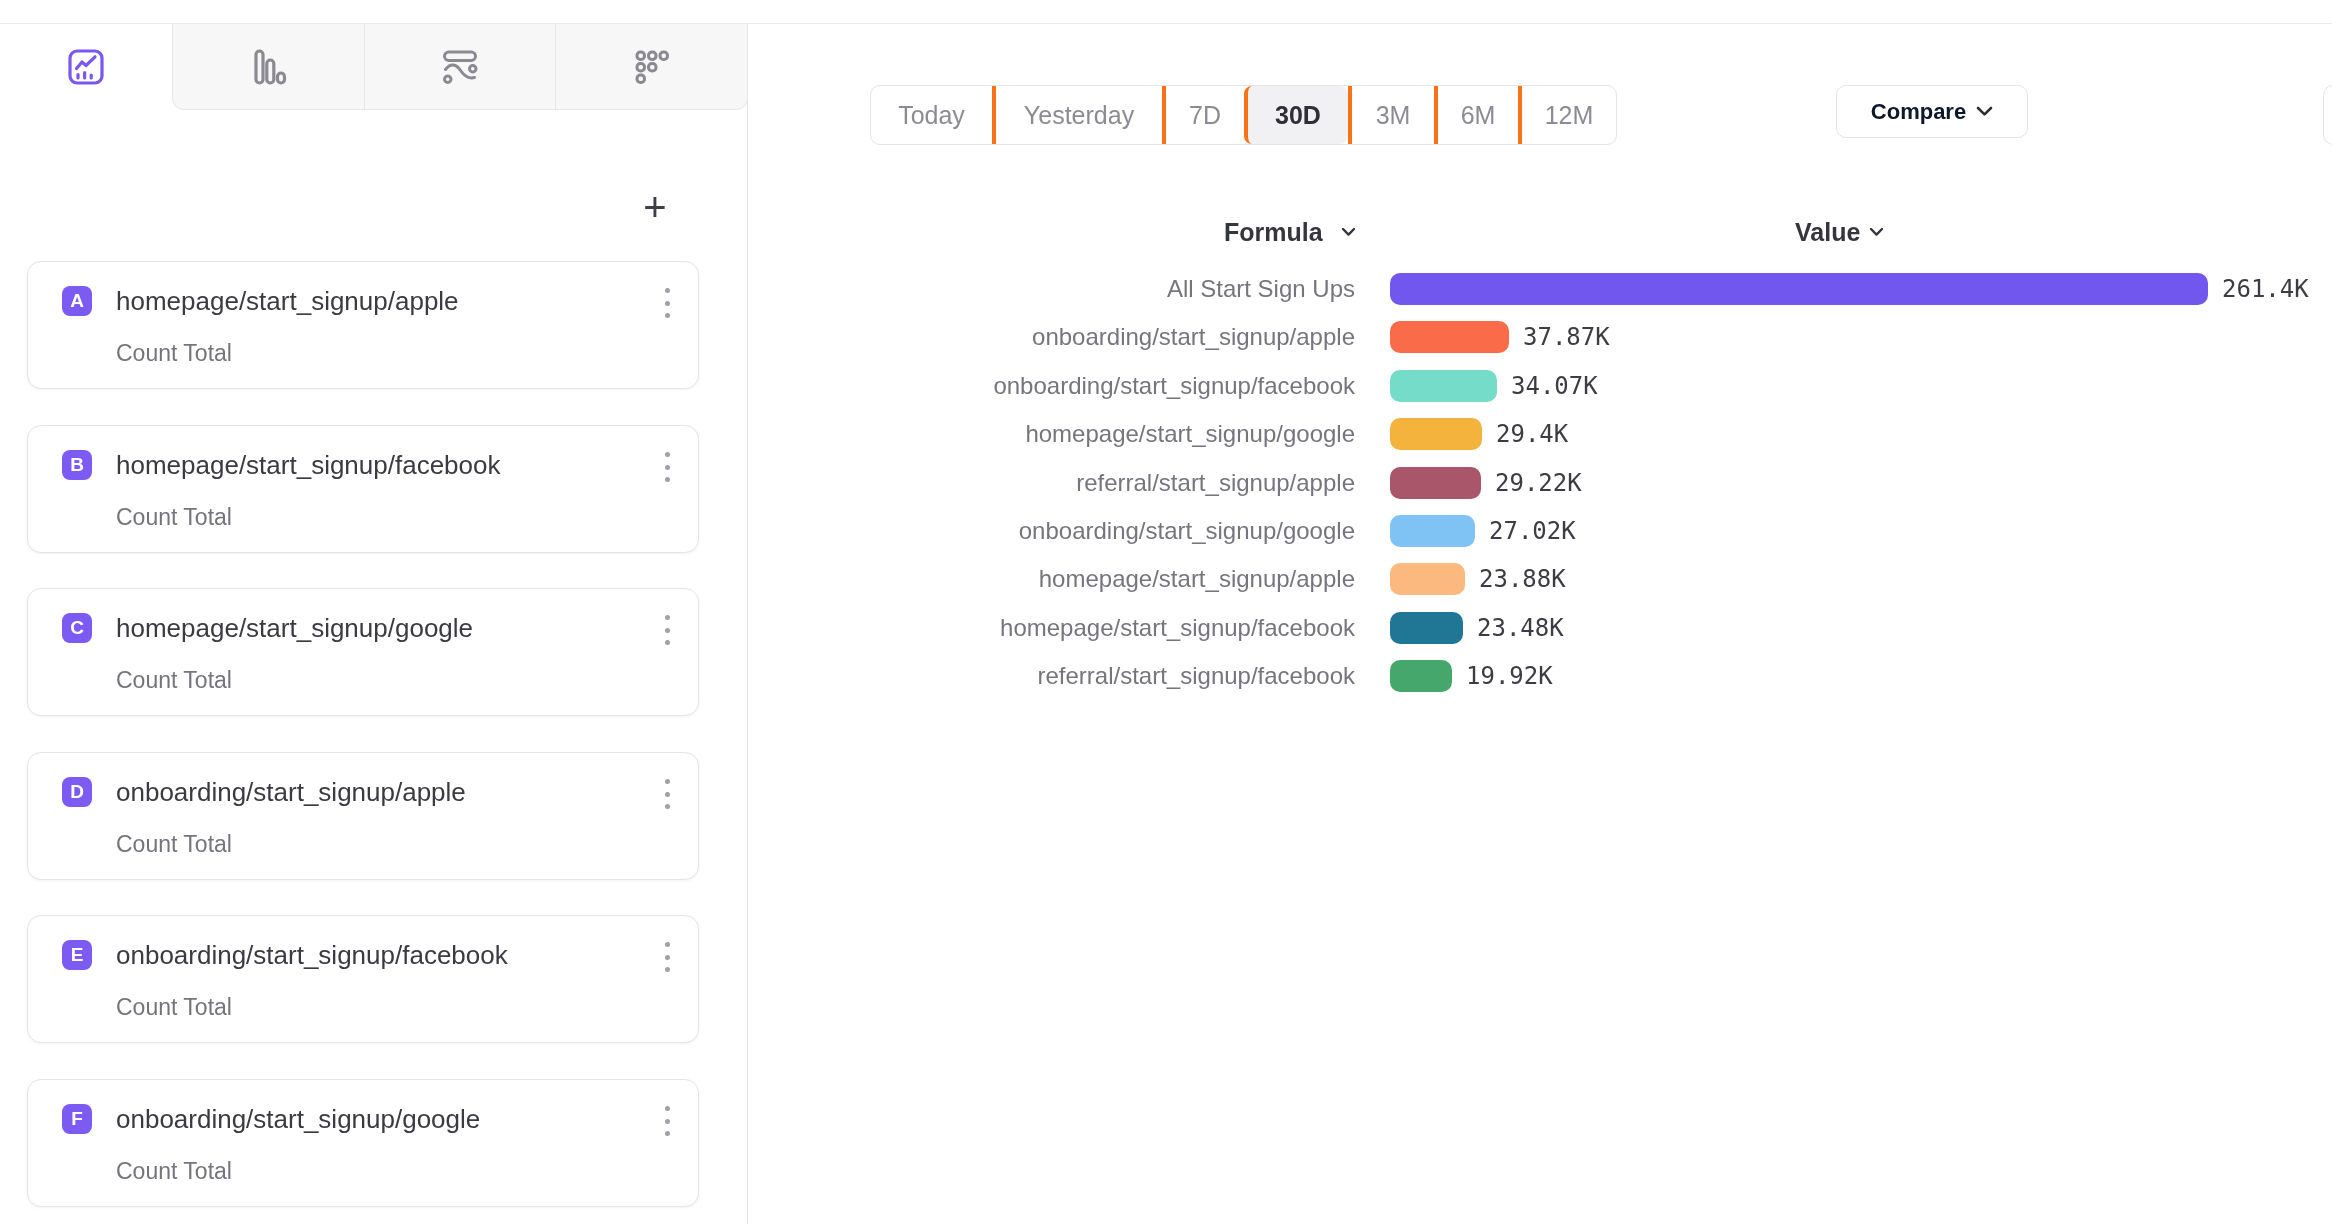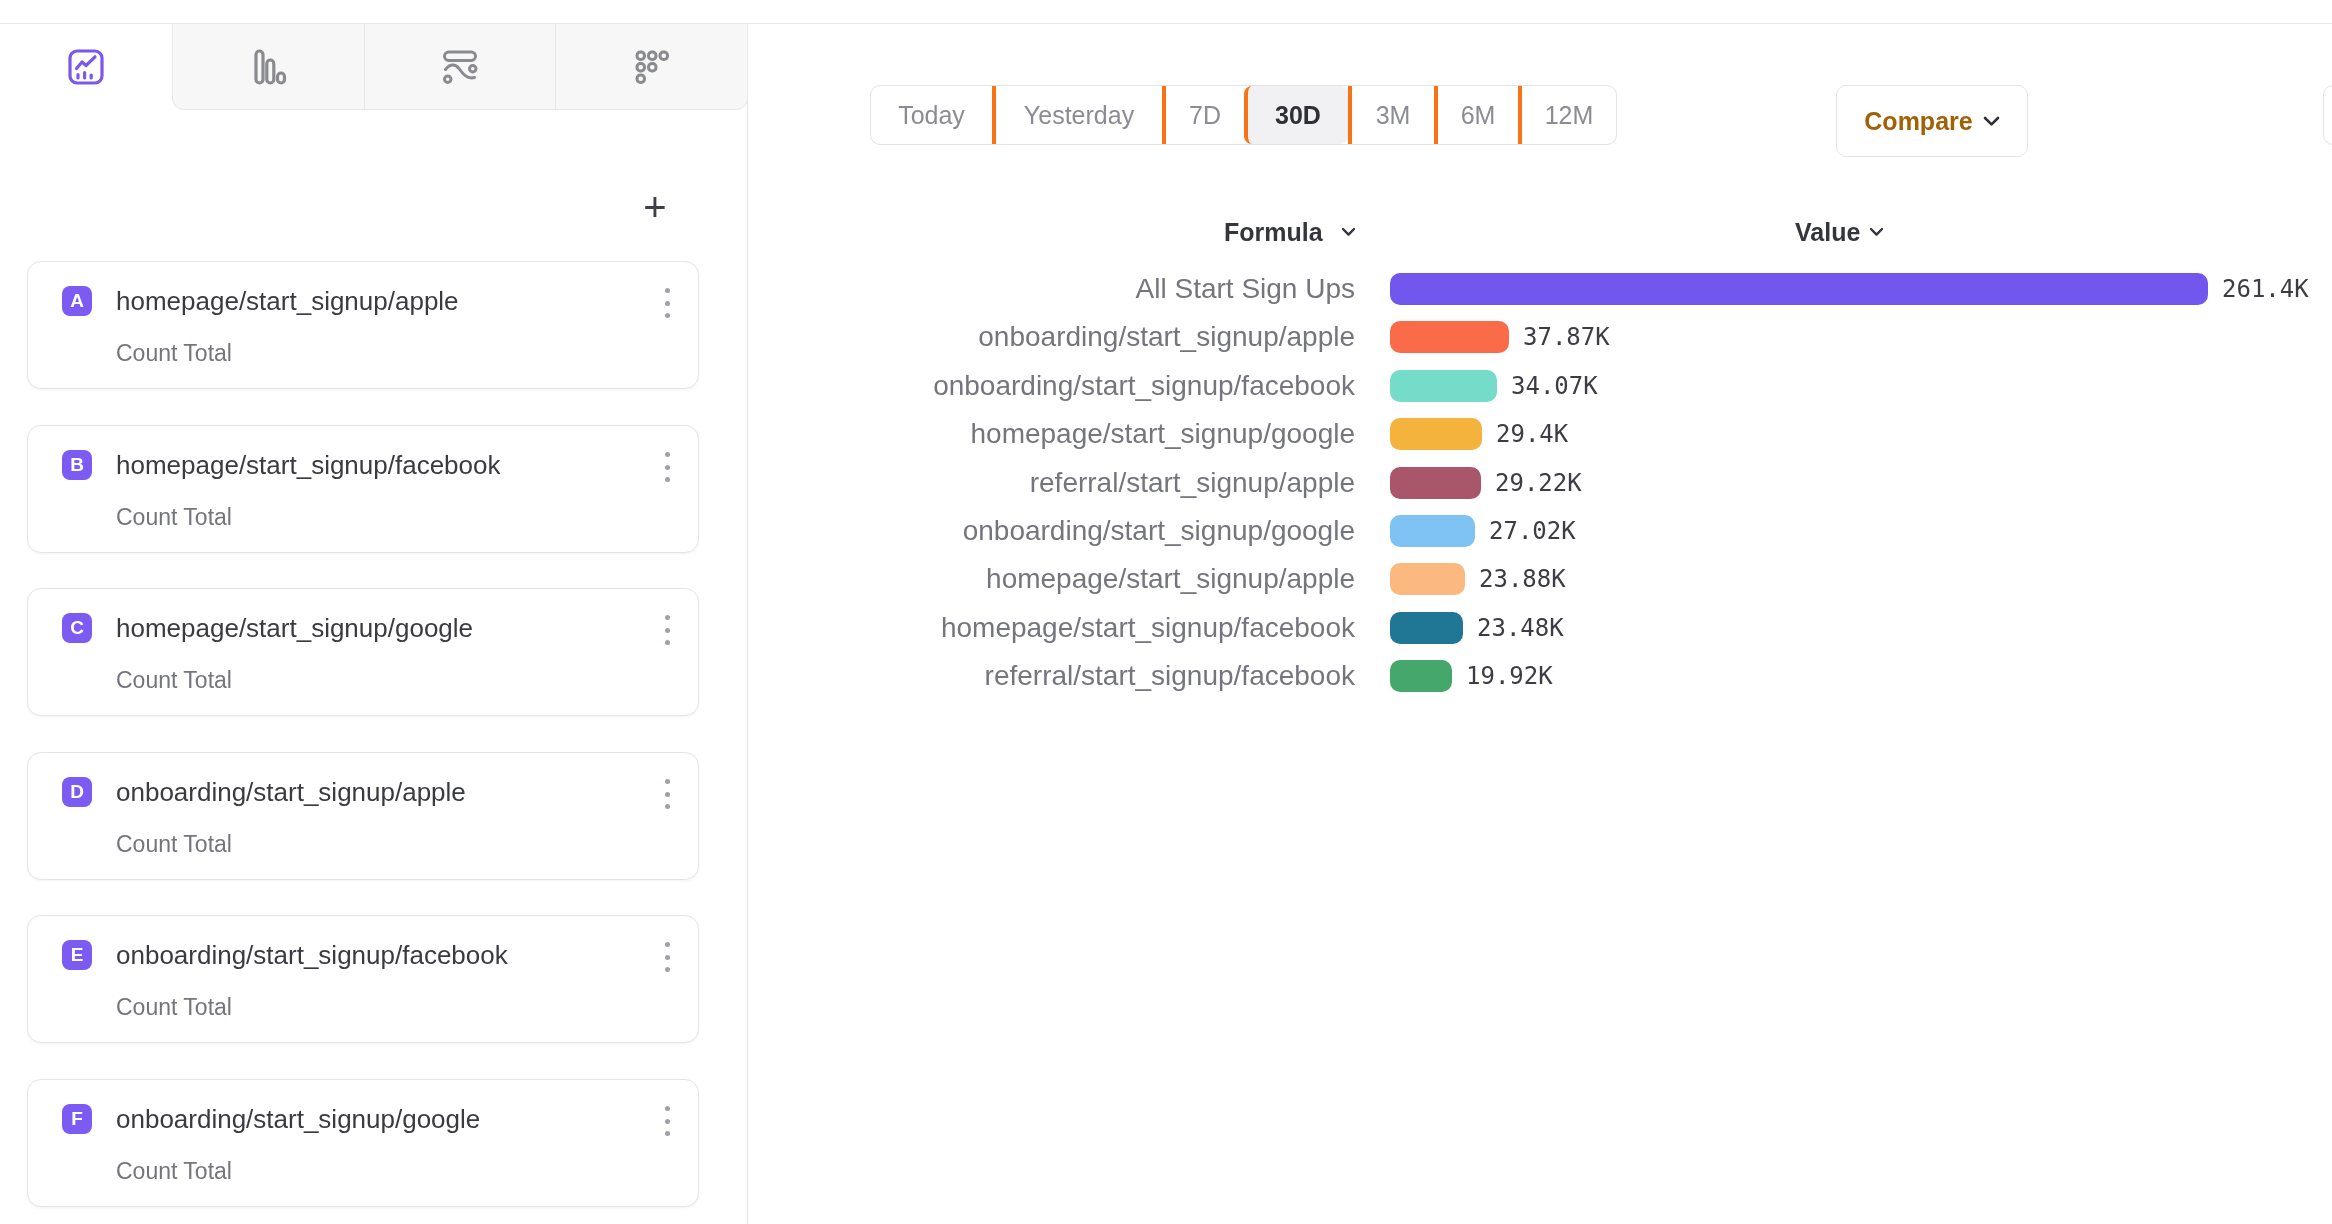--- a/index.html
+++ b/index.html
@@ -28,27 +28,27 @@
   .event-name{position:absolute;left:88px;top:24px;height:30px;line-height:30px;font-size:26px;font-weight:500;color:#3a3a42;white-space:nowrap;}
   .event-metric{position:absolute;left:88px;top:78px;height:26px;line-height:26px;font-size:23px;color:#74747d;}
   .kebab{position:absolute;right:26px;top:26px;width:10px;height:30px;display:flex;flex-direction:column;align-items:center;justify-content:space-between;cursor:pointer;}
   .kebab span{width:5px;height:5px;border-radius:50%;background:#9fa0a8;display:block;}
   
   .date-group{position:absolute;left:870px;top:85px;height:60px;display:flex;background:#fff;border:1px solid #e4e4e7;border-radius:10px;box-sizing:border-box;overflow:hidden;}
   .date-cell{display:flex;align-items:center;justify-content:center;font-size:25px;color:#8b8b93;box-sizing:border-box;cursor:pointer;white-space:nowrap;}
   .date-cell + .date-cell{border-left:4px solid #f97316;}
   .date-cell.active{background:#f1f1f3;color:#2f2f37;font-weight:700;border-radius:8px;}
   .date-cell .cal{margin-right:12px;display:flex;align-items:center;}
-  .compare-btn{position:absolute;left:1836px;top:85px;width:192px;height:72px;box-sizing:border-box;border:1px solid #e4e4e7;border-radius:10px;background:#fff;display:flex;align-items:center;justify-content:center;gap:10px;font-size:25px;font-weight:700;color:#a16207;cursor:pointer;font-family:"Liberation Sans",sans-serif;}
+  .compare-btn{position:absolute;left:1836px;top:85px;width:192px;height:53px;box-sizing:border-box;border:1px solid #e4e4e7;border-radius:10px;background:#fff;display:flex;align-items:center;justify-content:center;gap:10px;font-size:22px;font-weight:700;color:#0f172a;cursor:pointer;font-family:"Liberation Sans",sans-serif;}
   .edge-btn{position:absolute;left:2323px;top:85px;width:60px;height:60px;box-sizing:border-box;border:1px solid #e4e4e7;border-radius:10px;background:#fff;}
   
   .col-header{position:absolute;top:216px;height:32px;display:flex;align-items:center;gap:9px;font-size:25px;font-weight:600;color:#35353d;cursor:pointer;}
   .col-header.formula{left:1224px;gap:18px;}
   .col-header.value{left:1795px;}
-  .chart-label{position:absolute;left:700px;width:655px;height:32px;line-height:32px;text-align:right;font-size:28px;color:#75757e;white-space:nowrap;}
+  .chart-label{position:absolute;left:700px;width:655px;height:32px;line-height:32px;text-align:right;font-size:24px;color:#75757e;white-space:nowrap;}
   .chart-bar{position:absolute;height:32px;border-radius:10px;cursor:pointer;}
   .chart-value{position:absolute;height:32px;line-height:33px;font-family:"DejaVu Sans Mono",monospace;font-size:24px;color:#3c3c44;white-space:nowrap;}
   svg{display:block;}
 </style>
 </head>
 <body>
 
 <div class="top-strip"></div>
 
 <aside class="sidebar">

